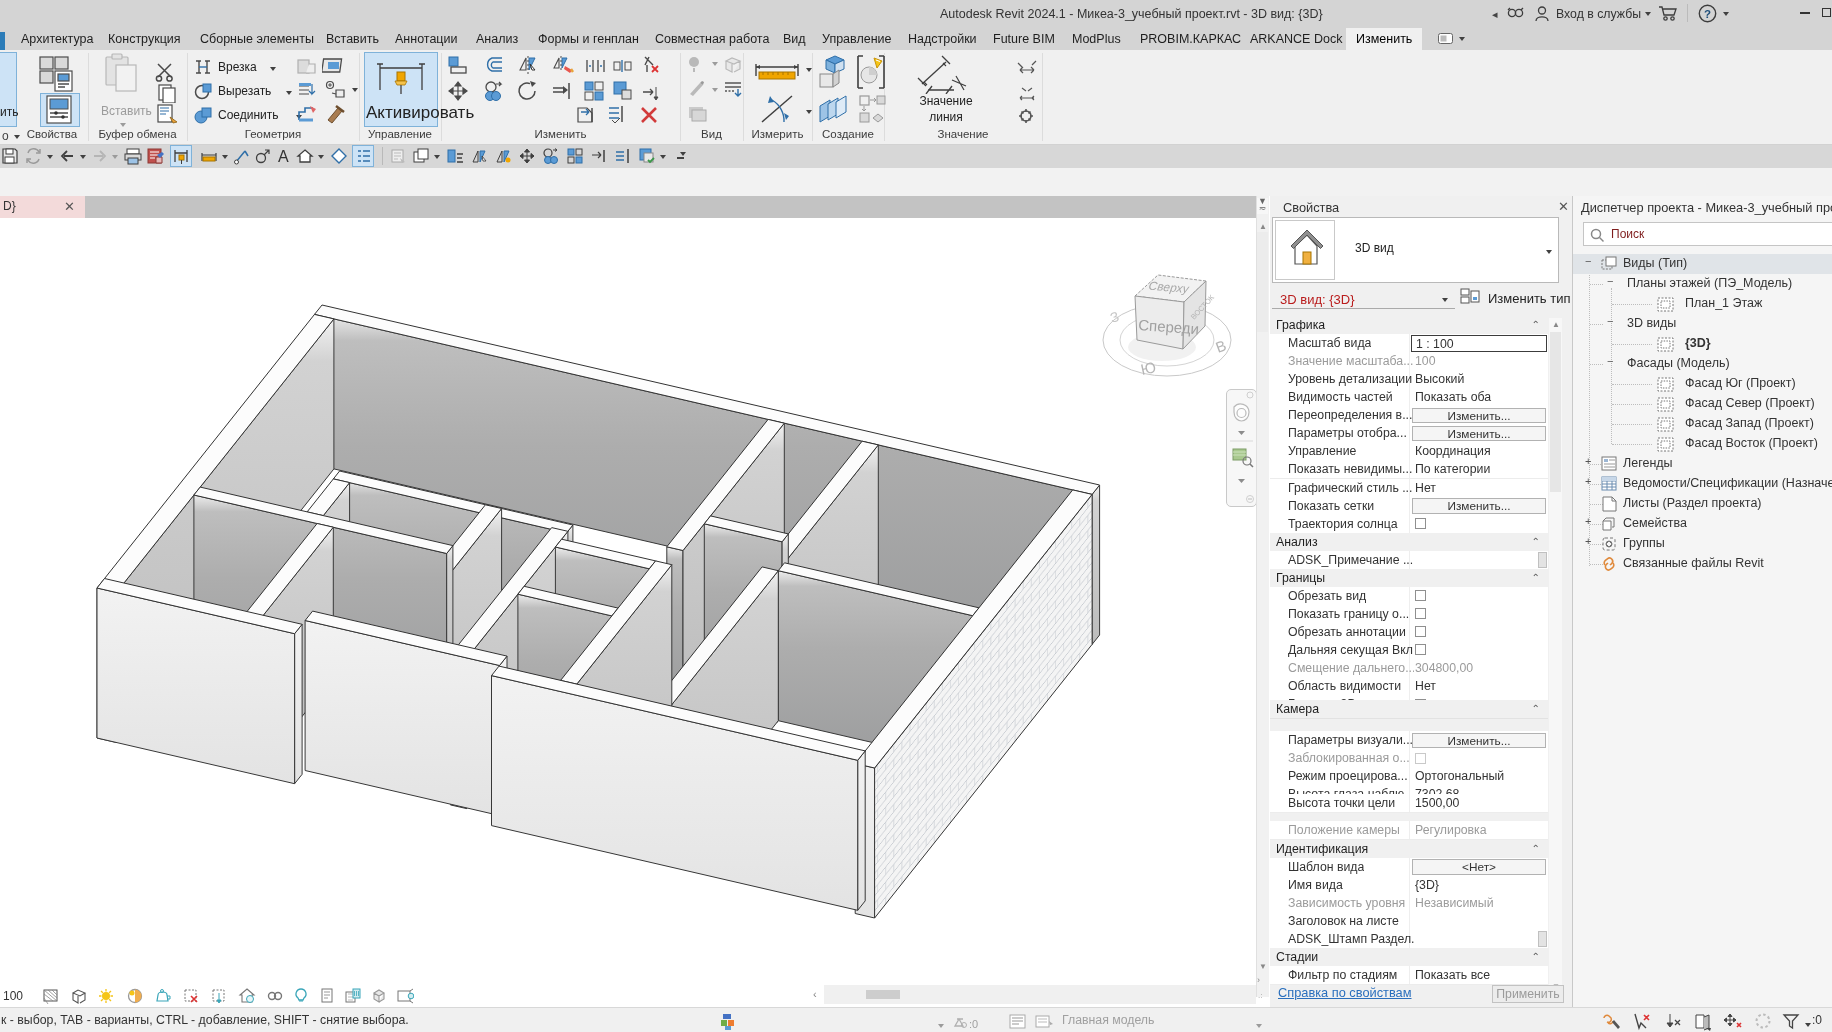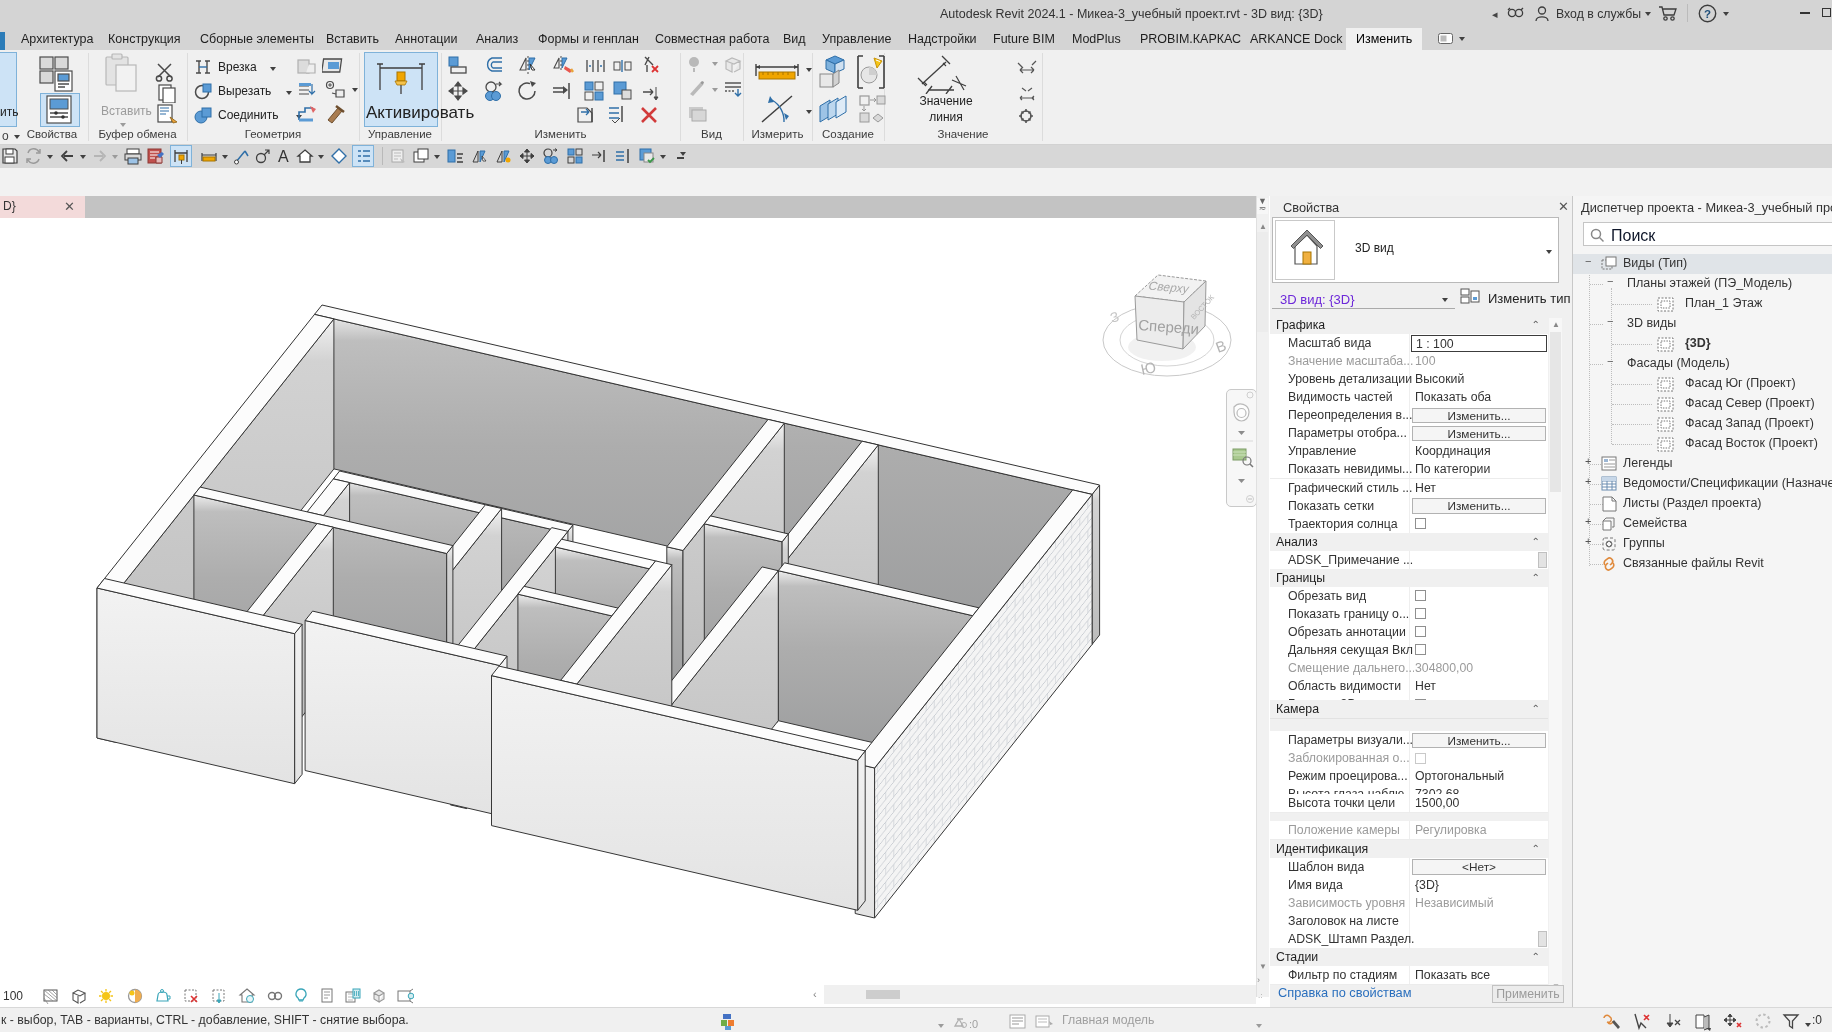--- a/index.html
+++ b/index.html
@@ -766,21 +766,21 @@
       <div class="abs" style="left:288px;top:3px;font-size:13px;color:#555">✕</div>
       <div class="abs" style="left:2px;top:21px;width:287px;height:66px;background:#fff;border:1px solid #b9b9b9"></div>
       <div class="abs" style="left:5px;top:24px;width:60px;height:60px;background:#fff;border:1px solid #c9c9c9"></div>
       <svg class="abs" style="left:15px;top:30px" width="42" height="46" viewBox="0 0 42 46">
         <path d="M10 20 v18 h22 V20 L22 9 z" fill="#fff" stroke="#555" stroke-width="1.2"></path>
         <path d="M22 4 L6 20 l2.5 2.5 L22 9 l13.5 13.5 L38 20 z" fill="#8f8f8f" stroke="#555" stroke-width="1"></path>
         <rect x="18" y="26" width="8" height="12" fill="#f0b040" stroke="#a87400"></rect>
       </svg>
       <div class="abs" style="left:85px;top:45px;font-size:12px;color:#222">3D вид</div>
       <div class="caret" style="left:276px;top:54px"></div>
-      <div class="abs" style="left:10px;top:96px;font-size:13px;color:#6d28d9">3D вид: {3D}</div>
+      <div class="abs" style="left:10px;top:96px;font-size:13px;color:#b91c1c">3D вид: {3D}</div>
       <div class="caret" style="left:172px;top:102px"></div>
       <div class="abs" style="left:2px;top:112px;width:183px;height:1px;background:#aaa"></div>
       <svg class="abs" style="left:190px;top:90px" width="20" height="20" viewBox="0 0 20 20">
         <rect x="1" y="3" width="8" height="6" fill="#fff" stroke="#555"></rect>
         <rect x="1" y="11" width="8" height="6" fill="#fff" stroke="#555"></rect>
         <rect x="11" y="5" width="8" height="11" fill="#fff" stroke="#555"></rect>
         <rect x="13" y="11" width="4" height="3" fill="#5b9bd5"></rect>
       </svg>
       <div class="abs" style="left:218px;top:95px;font-size:13px;color:#222">Изменить тип</div>
       <div class="phdr" style="top:120.0px">
@@ -928,31 +928,31 @@
       </div>
       <div class="prow" style="top:769.8px">
         <span class="plab" style="">Фильтр по стадиям</span>
         <span class="pval">Показать все</span>
       </div>
       <div class="abs" style="left:279px;top:122px;width:13px;height:679px;background:#f7f7f7"></div>
       <div class="abs" style="left:282px;top:124px;font-size:8px;color:#888">▲</div>
       <div class="abs" style="left:280px;top:136px;width:11px;height:160px;background:#e6e6e6"></div>
       <div class="abs" style="left:282px;top:786px;font-size:8px;color:#888">▼</div>
       <div class="abs" style="left:0;top:801px;width:302px;height:10px;background:#f0f0f0"></div>
-      <div class="abs" style="left:4px;top:789px;font-size:12.8px;color:#2a6fbd;background:#f0f0f0;padding:0 4px">Справка по свойствам</div>
+      <div class="abs" style="left:4px;top:789px;font-size:12.8px;color:#2a6fbd;text-decoration:underline;background:#f0f0f0;padding:0 4px">Справка по свойствам</div>
       <div class="abs" style="left:222px;top:789px;width:72px;height:18px;background:#ececec;border:1px solid #c2c2c2;font-size:12.3px;color:#9b9b9b;text-align:center;line-height:17px">Применить</div>
     </div>
 <div id="browser" class="abs">
       <div class="abs" style="left:8px;top:4px;font-size:12.8px;color:#333;white-space:nowrap">Диспетчер проекта - Микеа-3_учебный прое</div>
       <div class="abs" style="left:10px;top:26px;width:250px;height:24px;background:#fff;border:1px solid #c5c5c5"></div>
       <svg class="abs" style="left:16px;top:31px" width="16" height="16" viewBox="0 0 16 16">
         <circle cx="7" cy="7" r="4.5" fill="none" stroke="#888" stroke-width="1.5"></circle>
         <path d="M10.5 10.5 l4 4" stroke="#888" stroke-width="1.5"></path>
       </svg>
-      <div class="abs" style="left:38px;top:31px;font-size:16px;color:#0f172a">Поиск</div>
+      <div class="abs" style="left:38px;top:31px;font-size:12px;color:#7f1d1d">Поиск</div>
       <div class="abs" style="left:16px;top:72px;width:1px;height:298px;border-left:1px dotted #bdbdbd"></div>
       <div class="abs" style="left:17px;top:88px;width:13px;height:1px;border-top:1px dotted #bdbdbd"></div>
       <div class="abs" style="left:17px;top:128px;width:13px;height:1px;border-top:1px dotted #bdbdbd"></div>
       <div class="abs" style="left:17px;top:168px;width:13px;height:1px;border-top:1px dotted #bdbdbd"></div>
       <div class="abs" style="left:17px;top:268px;width:13px;height:1px;border-top:1px dotted #bdbdbd"></div>
       <div class="abs" style="left:17px;top:288px;width:13px;height:1px;border-top:1px dotted #bdbdbd"></div>
       <div class="abs" style="left:17px;top:308px;width:13px;height:1px;border-top:1px dotted #bdbdbd"></div>
       <div class="abs" style="left:17px;top:328px;width:13px;height:1px;border-top:1px dotted #bdbdbd"></div>
       <div class="abs" style="left:17px;top:348px;width:13px;height:1px;border-top:1px dotted #bdbdbd"></div>
       <div class="abs" style="left:17px;top:368px;width:13px;height:1px;border-top:1px dotted #bdbdbd"></div>

